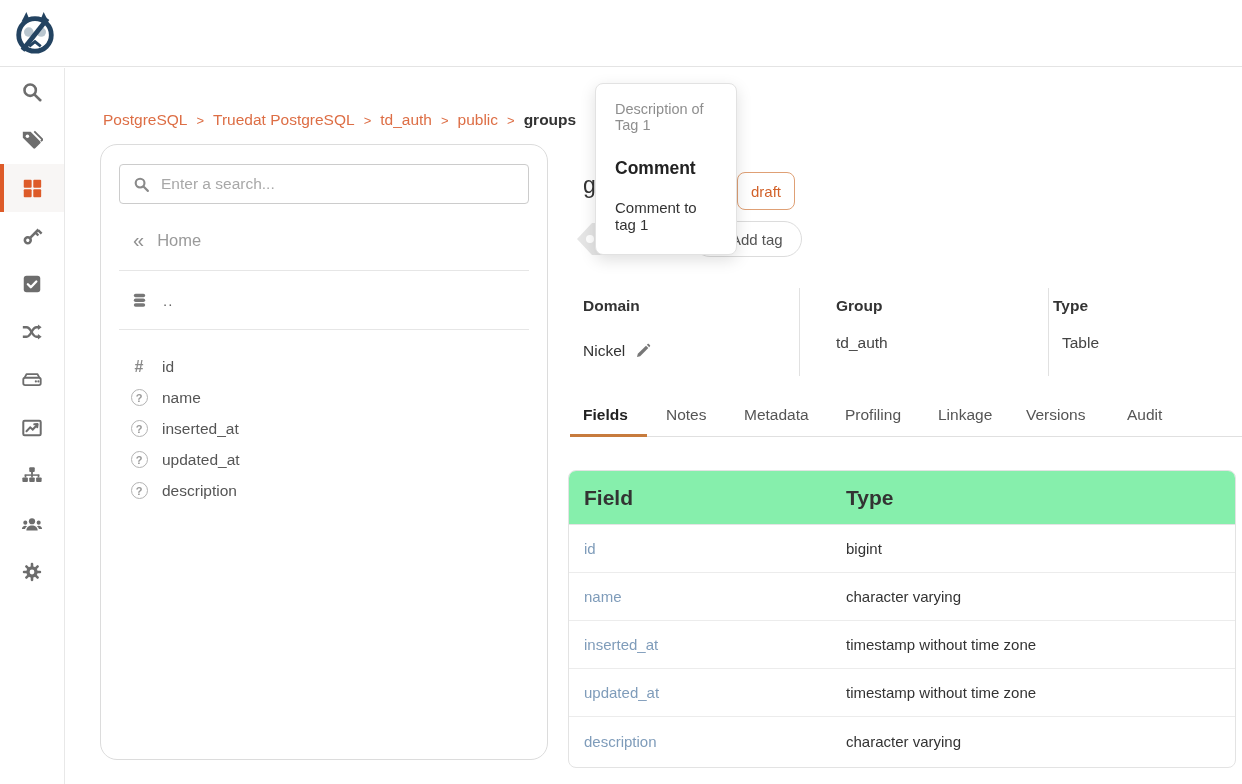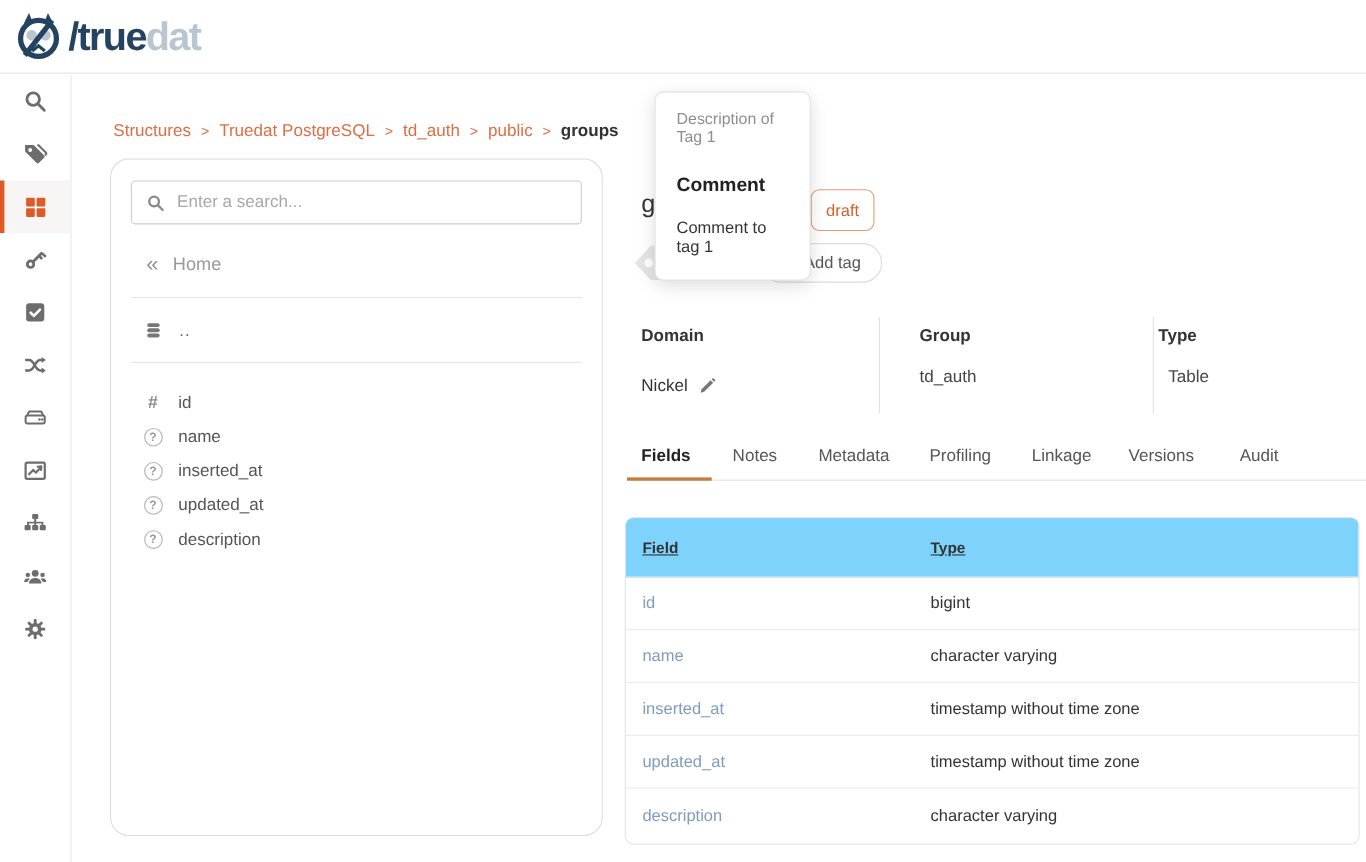--- a/index.html
+++ b/index.html
@@ -97,22 +97,22 @@
   
   .tab { position:absolute; top:406px; font-size:15.5px; color:#555; cursor:pointer; z-index:1;text-align:center; }
   .tab.active { color:#222; font-weight:700; }
   .t0{left:583px}.t1{left:666px}.t2{left:744px}.t3{left:845px}.t4{left:938px}.t5{left:1026px}.t6{left:1127px}
   .tabs-line { position:absolute; left:570px; top:436px; width:672px; height:1px; background:#e0e0e0; z-index:1; }
   .tabs-underline { position:absolute; left:570px; top:434px; width:77px; height:3px; background:#c77b3d; z-index:1; }
 
   
   .table-card { position:absolute; left:568px; top:470px; width:668px; height:298px;
     border:1px solid #e3e3e3; border-radius:8px; background:#fff; overflow:hidden; z-index:1; }
-  .thead { height:54px; background:#7dd3fc; border-bottom:1px solid #e4e4e4;
-    display:flex; align-items:center; font-size:14px; font-weight:700; color:#333;text-decoration:underline; }
+  .thead { height:54px; background:#86efac; border-bottom:1px solid #e4e4e4;
+    display:flex; align-items:center; font-size:21px; font-weight:700; color:#333; }
   .trow { height:48px; border-bottom:1px solid #ececec; display:flex; align-items:center; font-size:15px; }
   .trow:last-child { border-bottom:none; }
   .cell-field { padding-left:15px; width:277px; flex:none; }
   .cell-type  { flex:1; }
   .trow .cell-field { color:#7f9cba; cursor:pointer; }
   .trow .cell-type  { color:#333; }
 </style>
 </head>
 <body>
 
@@ -122,21 +122,20 @@
       <svg width="46" height="46" viewBox="0 0 48 48" fill="none">
         <path d="M10 12 L15 2 L19 12 Z" fill="#234361"></path>
         <path d="M38 12 L33 2 L29 12 Z" fill="#234361"></path>
         <circle cx="24" cy="26" r="17" stroke="#234361" stroke-width="5" fill="#fff"></circle>
         <circle cx="17.5" cy="23" r="5" fill="#b9c6cf"></circle>
         <circle cx="30.5" cy="23" r="5" fill="#b9c6cf"></circle>
         <path d="M18 38 l6-5 6 5" stroke="#234361" stroke-width="3" fill="none"></path>
         <line x1="37" y1="9" x2="11" y2="42" stroke="#234361" stroke-width="5"></line>
       </svg>
     </span>
-    <span class="logo-text"><span>/true</span><span class="light">dat</span></span>
   </div>
 </div>
 
 <div class="rail">
   <div class="rail-item">
     <span>
       <svg viewBox="0 0 24 24" fill="none" stroke="currentColor" stroke-width="2.8" stroke-linecap="round">
           <circle cx="10" cy="10" r="6.2"></circle>
           <line x1="14.8" y1="14.8" x2="21" y2="21"></line>
         </svg>
@@ -246,21 +245,21 @@
             <rect x="10.6" y="2" width="2.8" height="20" rx="1.2" transform="rotate(135 12 12)"></rect>
             <circle cx="12" cy="12" r="6.2"></circle>
             <circle cx="12" cy="12" r="2.6" fill="#fff"></circle>
           </g>
         </svg>
     </span>
   </div>
 </div>
 
 <div class="breadcrumb">
-  <span class="crumb">Structures</span><span class="sep">&gt;</span><span class="crumb">Truedat PostgreSQL</span><span class="sep">&gt;</span><span class="crumb">td_auth</span><span class="sep">&gt;</span><span class="crumb">public</span><span class="sep">&gt;</span><span class="current">groups</span>
+  <span class="crumb">PostgreSQL</span><span class="sep">&gt;</span><span class="crumb">Truedat PostgreSQL</span><span class="sep">&gt;</span><span class="crumb">td_auth</span><span class="sep">&gt;</span><span class="crumb">public</span><span class="sep">&gt;</span><span class="current">groups</span>
 </div>
 
 <div class="left-card">
   <div class="search-box">
     <span>
       <svg viewBox="0 0 24 24" fill="none" stroke="currentColor" stroke-width="3" stroke-linecap="round">
           <circle cx="10" cy="10" r="6.2"></circle>
           <line x1="14.8" y1="14.8" x2="21" y2="21"></line>
         </svg>
     </span>

